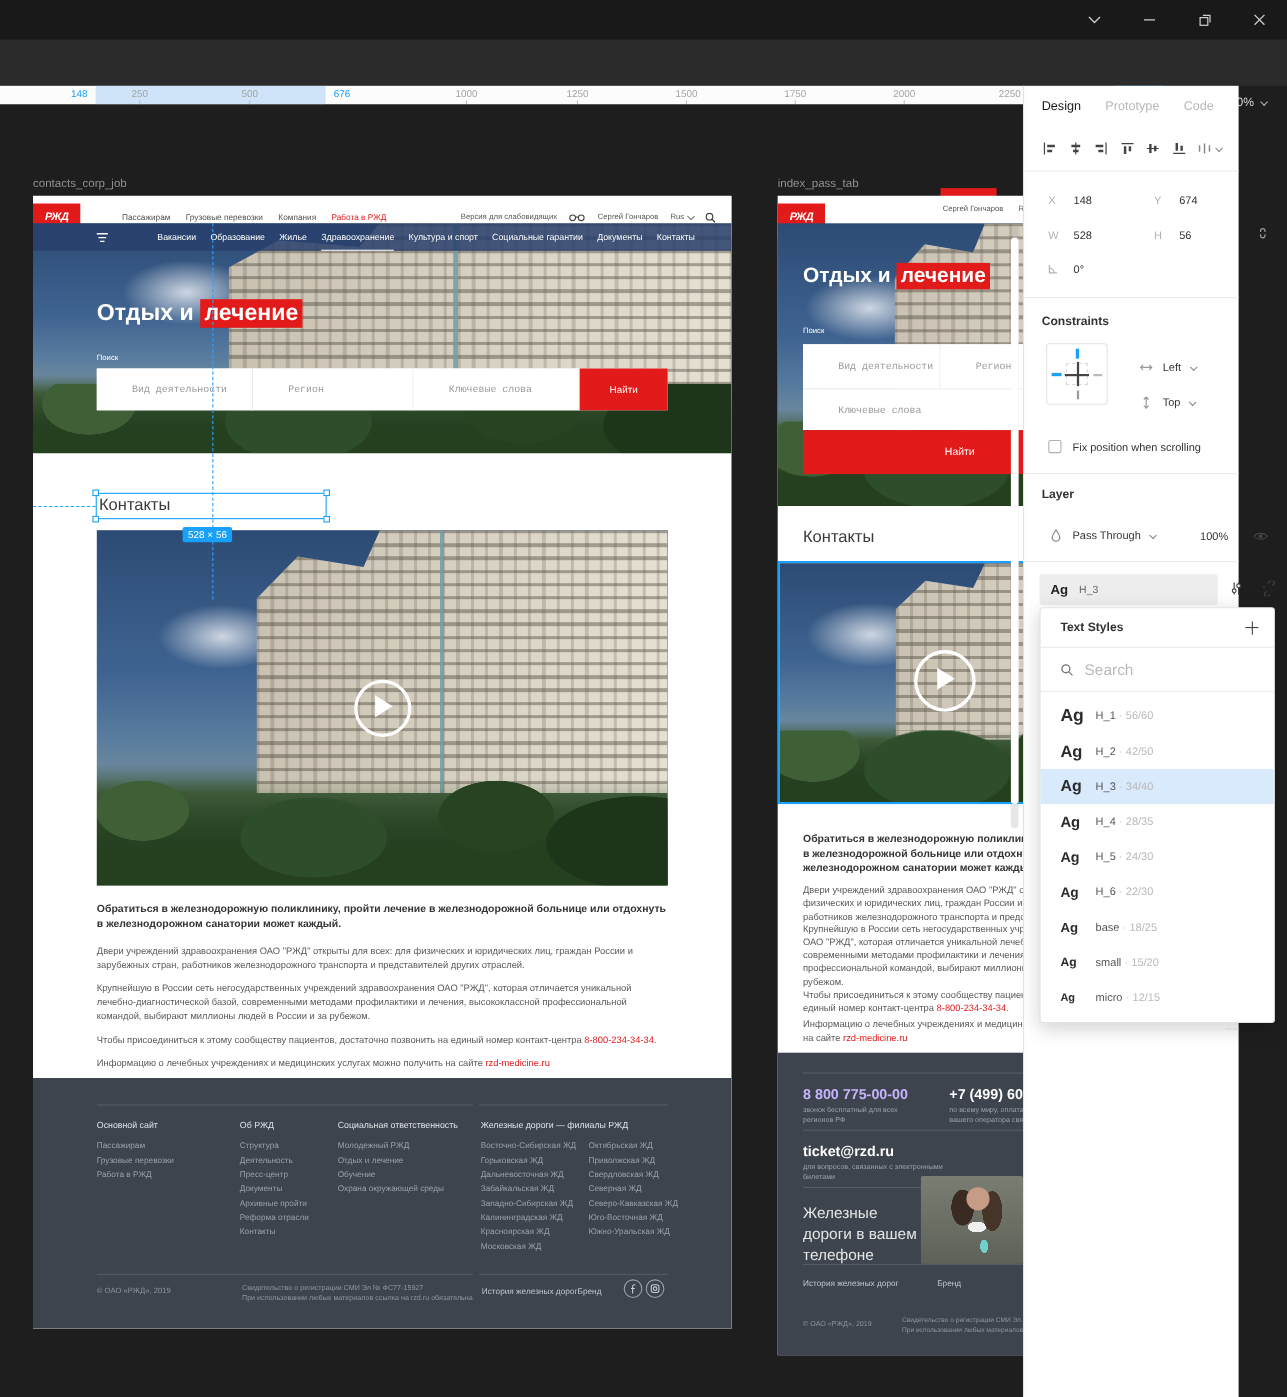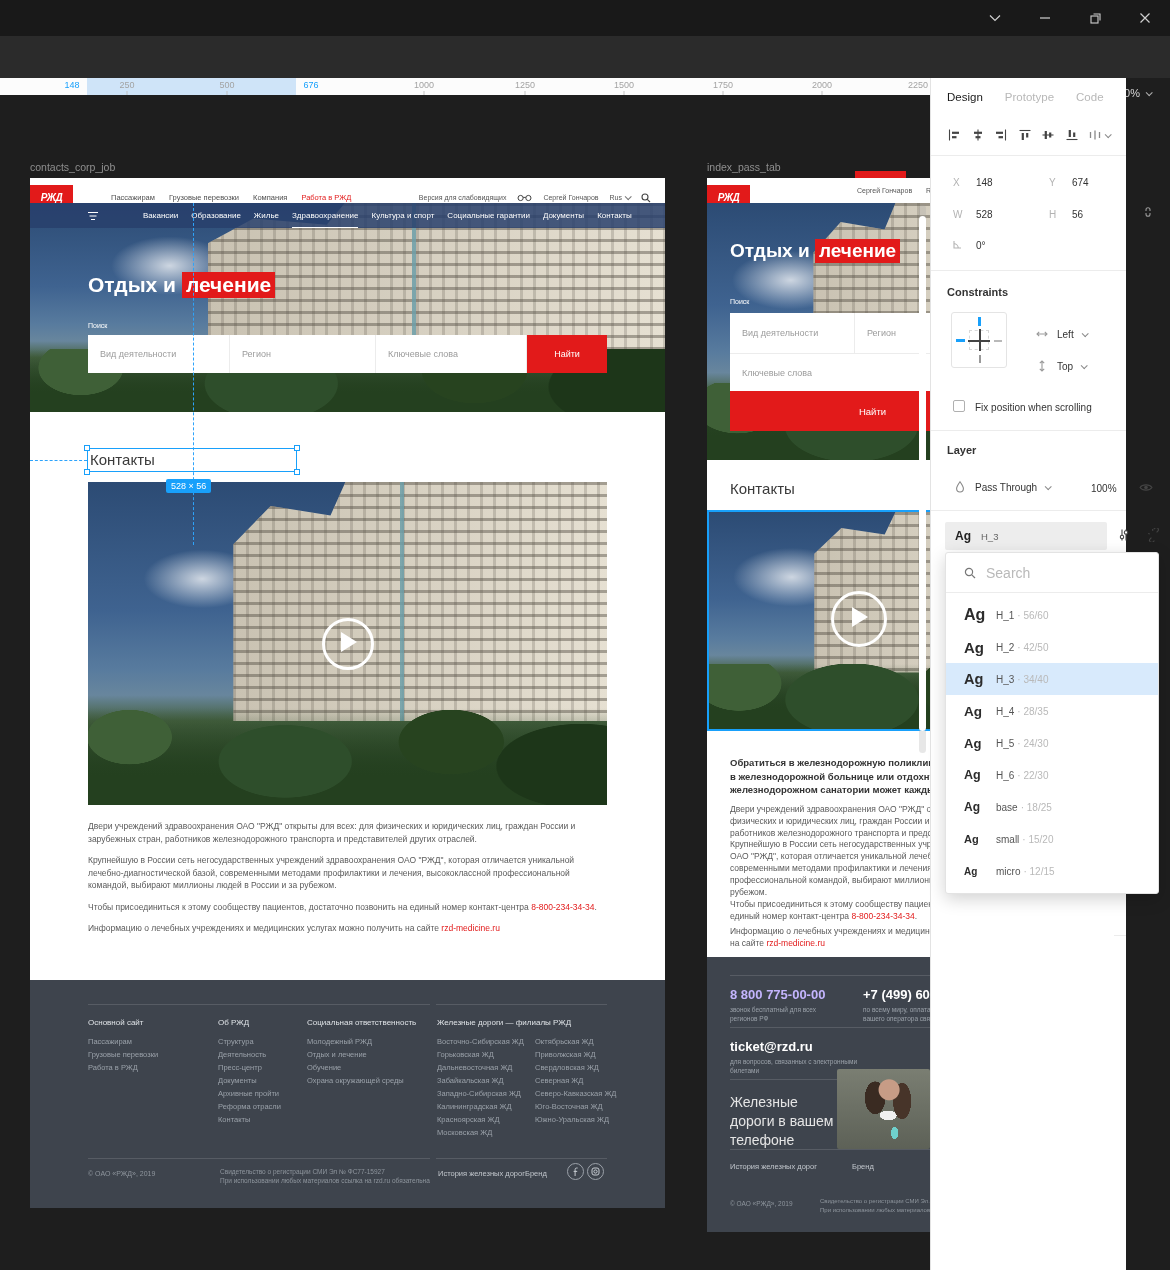--- a/index.html
+++ b/index.html
@@ -57,21 +57,21 @@
   radial-gradient(ellipse 140px 70px at 95% 60%, #1d3619 0 60%, rgba(0,0,0,0) 61%),
   linear-gradient(180deg, rgba(58,90,57,0), #24401f 70%);}
 .subnav{position:absolute;top:0;left:0;right:0;height:25px;background:rgba(40,64,108,.85);display:flex;align-items:center;gap:13px;padding-left:113px;font-size:8px;color:#fff;z-index:3;}
 .subnav .it{position:relative;white-space:nowrap;}
 .subnav .it.active::after{content:"";position:absolute;left:0;right:0;bottom:-8px;height:1.5px;background:#fff;}
 .burger{position:absolute;left:57px;top:8px;z-index:4;}
 .htitle{position:absolute;color:#fff;font-weight:bold;z-index:2;white-space:nowrap;}
 .htitle .acc{background:#e21a1a;padding:1px 4px 2px;}
 .hsl{position:absolute;color:#fff;font-size:7px;z-index:2;}
 .hform{position:absolute;z-index:2;display:flex;background:#fff;}
-.hf{font-size:9px;color:#9b9b9b;display:flex;align-items:center;padding-left:12px;border-right:1px solid #ececec;background:#fff;}
+.hf{font-size:9px;color:#9b9b9b;display:flex;align-items:center;padding-left:32px;border-right:1px solid #ececec;background:#fff;font-family:Liberation Mono, monospace;}
 .hbtn{background:#e21a1a;color:#fff;font-size:9px;display:flex;align-items:center;justify-content:center;}
 .playbtn{position:absolute;border:3px solid #fff;border-radius:50%;z-index:2;}
 .playbtn::after{content:"";position:absolute;left:36%;top:26%;border-left:16px solid #fff;border-top:10px solid transparent;border-bottom:10px solid transparent;}
 .sectitle{position:absolute;font-size:15px;color:#3a3a3a;}
 .paras{position:absolute;color:#5a5a5a;}
 .paras .lead{font-size:9.5px;font-weight:bold;color:#333;line-height:14px;margin-bottom:10px;}
 .paras .p{font-size:8.5px;line-height:12.5px;margin-bottom:9px;}
 .red{color:#e21a1a;}
 .nw{white-space:nowrap;}
 
@@ -275,20 +275,21 @@
         </div>
       </div>
 
       <div class="sectitle" style="left:60px;top:273px;">Контакты</div>
 
       <div class="photo" style="position:absolute;left:58px;top:304px;width:519px;height:323px;display:flex;align-items:center;justify-content:center;">
         <div class="playbtn" style="position:relative;width:52px;height:52px;"></div>
       </div>
 
       <div class="paras" style="left:58px;top:642px;width:519px;">
+        <div class="lead">Обратиться в железнодорожную поликлинику, пройти лечение в железнодорожной больнице или отдохнуть в железнодорожном санатории может каждый.</div>
         <div class="p">Двери учреждений здравоохранения ОАО "РЖД" открыты для всех: для физических и юридических лиц, граждан России и зарубежных стран, работников железнодорожного транспорта и представителей других отраслей.</div>
         <div class="p">Крупнейшую в России сеть негосударственных учреждений здравоохранения ОАО "РЖД", которая отличается уникальной лечебно-диагностической базой, современными методами профилактики и лечения, высококлассной профессиональной командой, выбирают миллионы людей в России и за рубежом.</div>
         <div class="p"><span>Чтобы присоединиться к этому сообществу пациентов, достаточно позвонить на единый номер контакт-центра </span><span class="red">8-800-234-34-34</span><span>.</span></div>
         <div class="p"><span>Информацию о лечебных учреждениях и медицинских услугах можно получить на сайте </span><span class="red">rzd-medicine.ru</span></div>
       </div>
 
       <div class="sfoot" style="top:802px;height:228px;">
         <div class="fdiv" style="left:58px;top:24px;width:342px"></div>
         <div class="fdiv" style="left:406px;top:24px;width:171px"></div>
 
@@ -625,20 +626,24 @@
         </svg>
     </span>
     <span class="abs" style="left:216px;top:450px">
       <svg width="14" height="14" viewBox="0 0 14 14" fill="none" stroke="#444" stroke-width="1.1">
           <path d="M9.6 4.4l1.2-1.2a2.1 2.1 0 0 0-3-3L6.6 1.4M4.4 9.6l-1.2 1.2a2.1 2.1 0 0 0 3 3l1.2-1.2"></path>
           <path d="M1.2 5.4l1.6.5M5.4 1.2l.5 1.6"></path>
         </svg>
     </span>
 
     <div class="dropdown">
+      <div class="ddhead">
+        <span class="tt">Text Styles</span>
+        <span class="plus"></span>
+      </div>
       <div class="ddsearch">
         <svg width="12" height="12" viewBox="0 0 12 12" fill="none" stroke="#777" stroke-width="1.2">
             <circle cx="5" cy="5" r="3.6"></circle>
             <path d="M7.8 7.8L11 11"></path>
           </svg>
         <input placeholder="Search" style="">
       </div>
       <div class="ddlist">
         <div class="ddrow">
             <span class="ag" style="font-size:16px">Ag</span>

